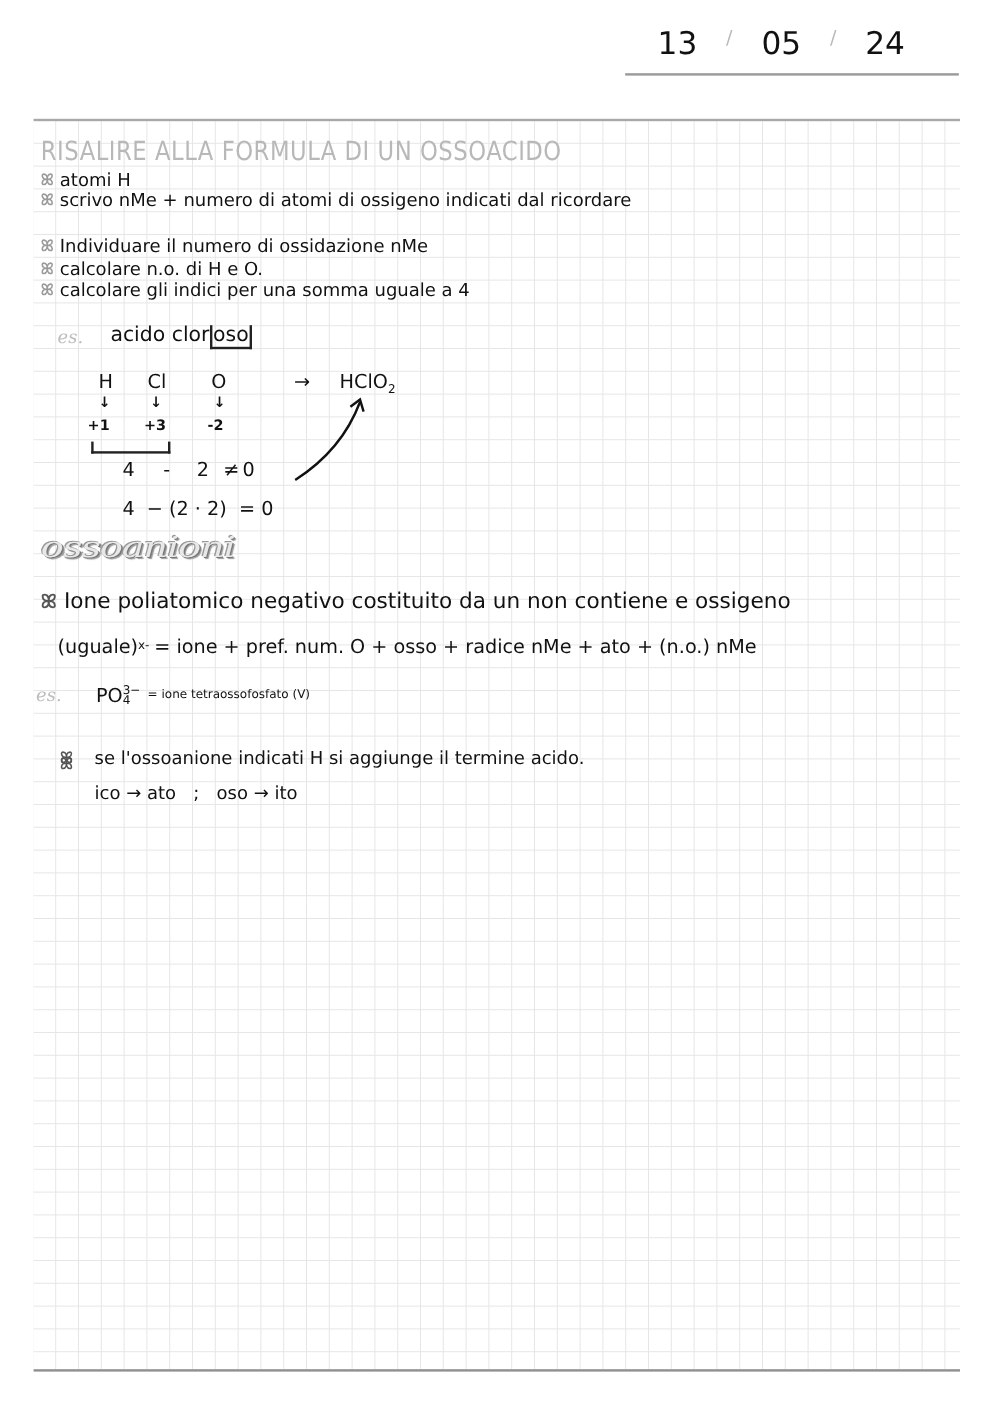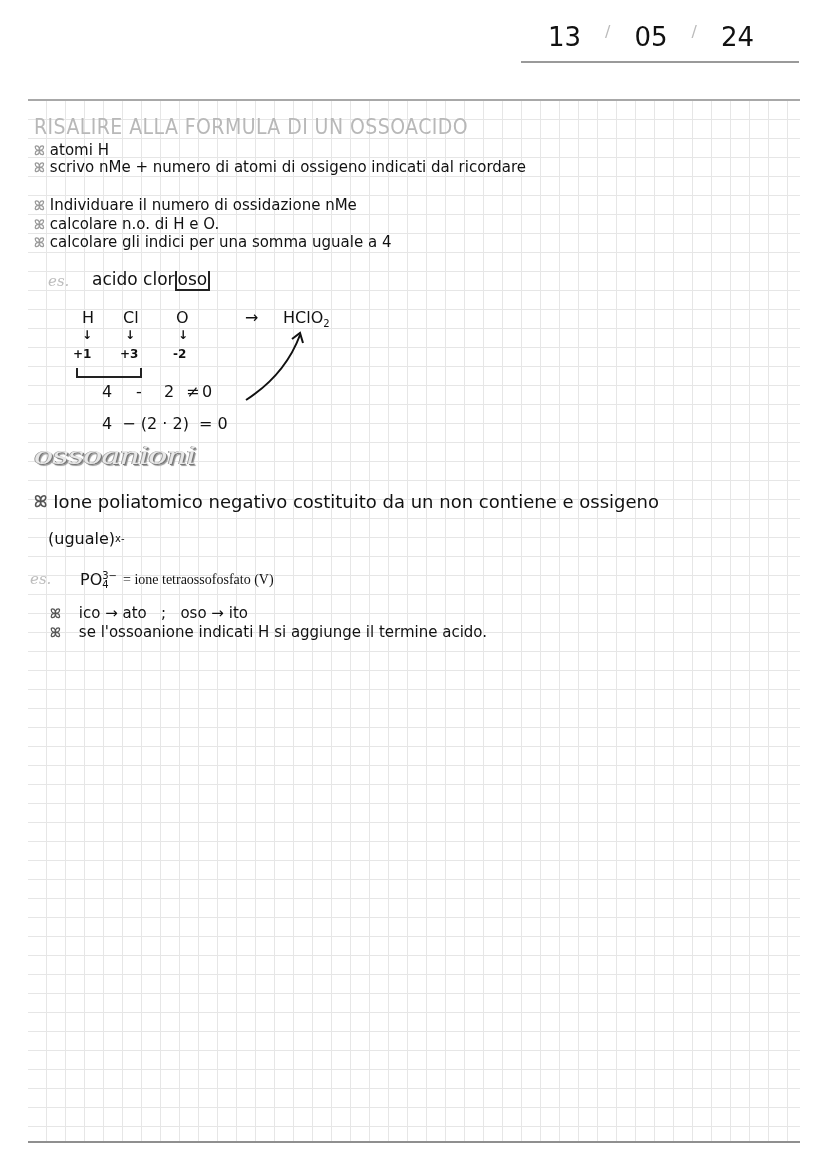--- a/index.html
+++ b/index.html
@@ -144,34 +144,35 @@
 <div class="t section-title">ossoanioni</div>
 
 <div class="t row lg" style="top:493px;left:34px;">
   <span class="bullet">ꕤ</span>
   <span>Ione poliatomico negativo costituito da un non contiene e ossigeno</span>
 </div>
 
 <div class="t row" style="top:531px;left:48px;font-size:16px;">
   <span>(uguale)</span>
     <sup style="margin-right:2px;">x-</sup>
+  <span style="margin-left:2px;">= ione + pref. num. O + osso + radice nMe + ato + (n.o.) nMe</span>
 </div>
 
 <div class="t" style="top:571px;left:30px;">
   <span class="label-es">es.</span>
 </div>
 <div class="t row" style="top:571px;left:80px;font-size:16px;">
   <span>PO</span>
     <span style="display:inline-flex;flex-direction:column;font-size:10px;line-height:9px;margin-right:6px;">
       <span>3−</span>
       <span>4</span>
     </span>
-  <span style="font-size:14px;font-family:Liberation Serif, serif;">= ione tetraossofosfato (V)</span>
+  <span style="font-size:10px;">= ione tetraossofosfato (V)</span>
 </div>
 
 <div class="t row" style="top:606px;left:50px;">
   <span class="bullet" style="margin-right:18px;color:#555;">ꕤ</span>
-  <span style="white-space:pre;">ico → ato   ;   oso → ito</span>
+  <span style="white-space:pre;margin-top:48px;">ico → ato   ;   oso → ito</span>
 </div>
 <div class="t row" style="top:625px;left:50px;">
   <span class="bullet" style="margin-right:18px;color:#555;">ꕤ</span>
   <span>se l'ossoanione indicati H si aggiunge il termine acido.</span>
 </div>
 
 </body></html>

